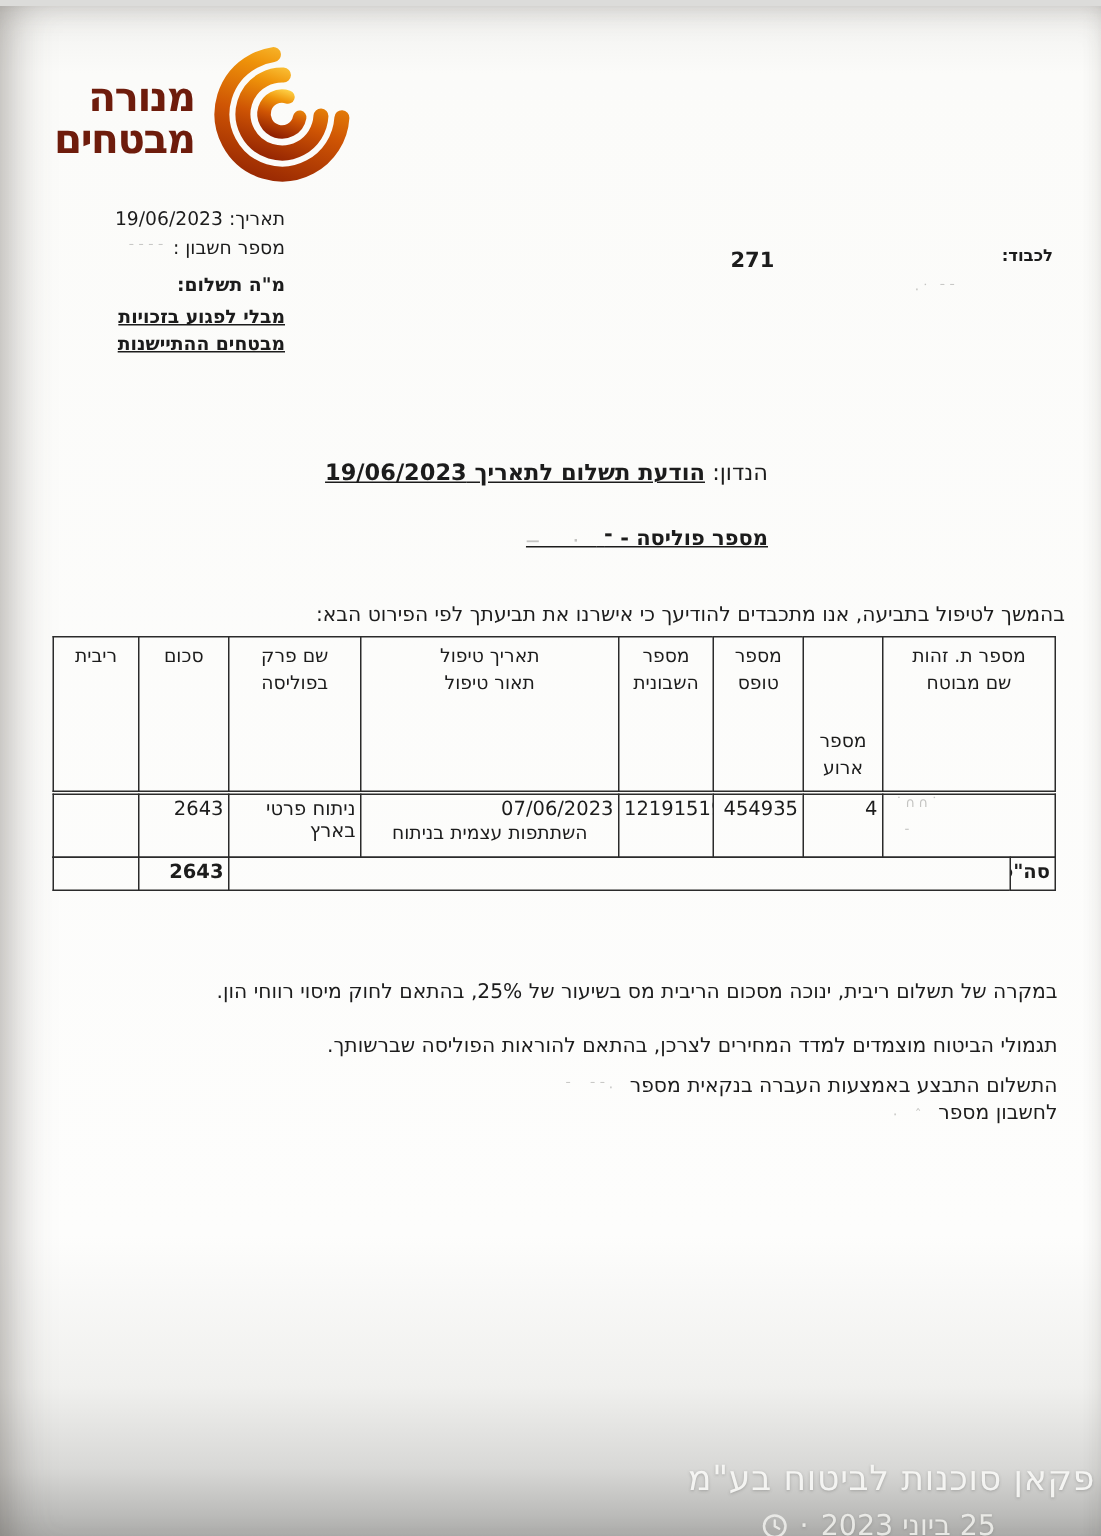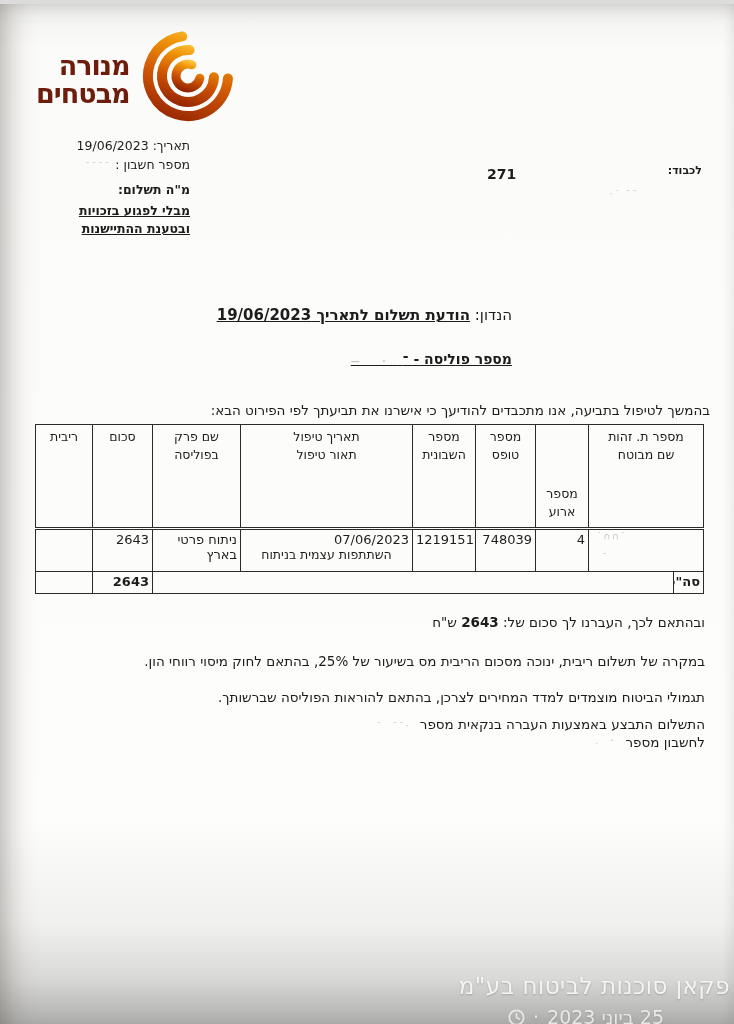--- a/index.html
+++ b/index.html
@@ -94,21 +94,21 @@
       <span>תאריך:</span>
       <span class="val">19/06/2023</span>
     </div>
     <div>
       <span>מספר חשבון :</span>
       <span class="faint">ˉˉˉˉ</span>
     </div>
     <div style="margin-top:6px;" class="b">מ"ה תשלום:</div>
     <div class="rights" style="margin-top:3px;">
       <div>מבלי לפגוע בזכויות</div>
-      <div>ובטענת ההתיישנות</div>
+      <div>מבטחים ההתיישנות</div>
     </div>
   </div>
 
   <div class="abs to-label">לכבוד:</div>
   <div class="abs branch-no">271</div>
   <div class="abs faint" style="top:185px;right:95px;">·˙ ˉˉ</div>
 
   <div class="abs subject">
     <span>הנדון:</span>
     <span class="b u">הודעת תשלום לתאריך 19/06/2023</span>
@@ -179,21 +179,21 @@
           <col style="width:60px">
           <col style="width:57px">
       </colgroup>
       <tbody>
           <tr>
         <td style="position:relative;">
           <span class="faint" style="position:absolute;top:1px;left:8px;">˙∩∩˙</span>
           <span class="faint" style="position:absolute;top:18px;left:14px;">-</span>
         </td>
         <td class="num" style="padding-left:8px;">4</td>
-        <td class="num">748039</td>
+        <td class="num">454935</td>
         <td class="num">12191519</td>
         <td>
           <div class="cell-date">07/06/2023</div>
           <div class="cell-desc">השתתפות עצמית בניתוח</div>
         </td>
         <td style="text-align:right;">ניתוח פרטי בארץ</td>
         <td class="num" style="padding-left:9px;">2643</td>
         <td></td>
       </tr>
     </tbody>
@@ -209,25 +209,20 @@
           <tr>
         <td class="b" style="text-align:right;">סה"כ</td>
         <td></td>
         <td class="num b" style="padding-left:9px;">2643</td>
         <td></td>
       </tr>
     </tbody>
       </table>
   </div>
 
-  <div class="abs para" style="top:610px;">
-    <span>ובהתאם לכך, העברנו לך סכום של:</span>
-    <span class="b">2643</span>
-    <span>ש"ח</span>
-  </div>
   <div class="abs para" style="top:649px;">במקרה של תשלום ריבית, ינוכה מסכום הריבית מס בשיעור של  25%, בהתאם לחוק מיסוי רווחי הון.</div>
   <div class="abs para" style="top:712px;line-height:1.3;">
     <div>
       <span>התשלום התבצע באמצעות העברה בנקאית מספר</span>
       <span class="faint">&nbsp;·ˉˉ&nbsp;&nbsp;ˉ</span>
     </div>
     <div>
       <span>לחשבון מספר</span>
       <span class="faint">&nbsp;ˆ&nbsp;&nbsp;·</span>
     </div>

